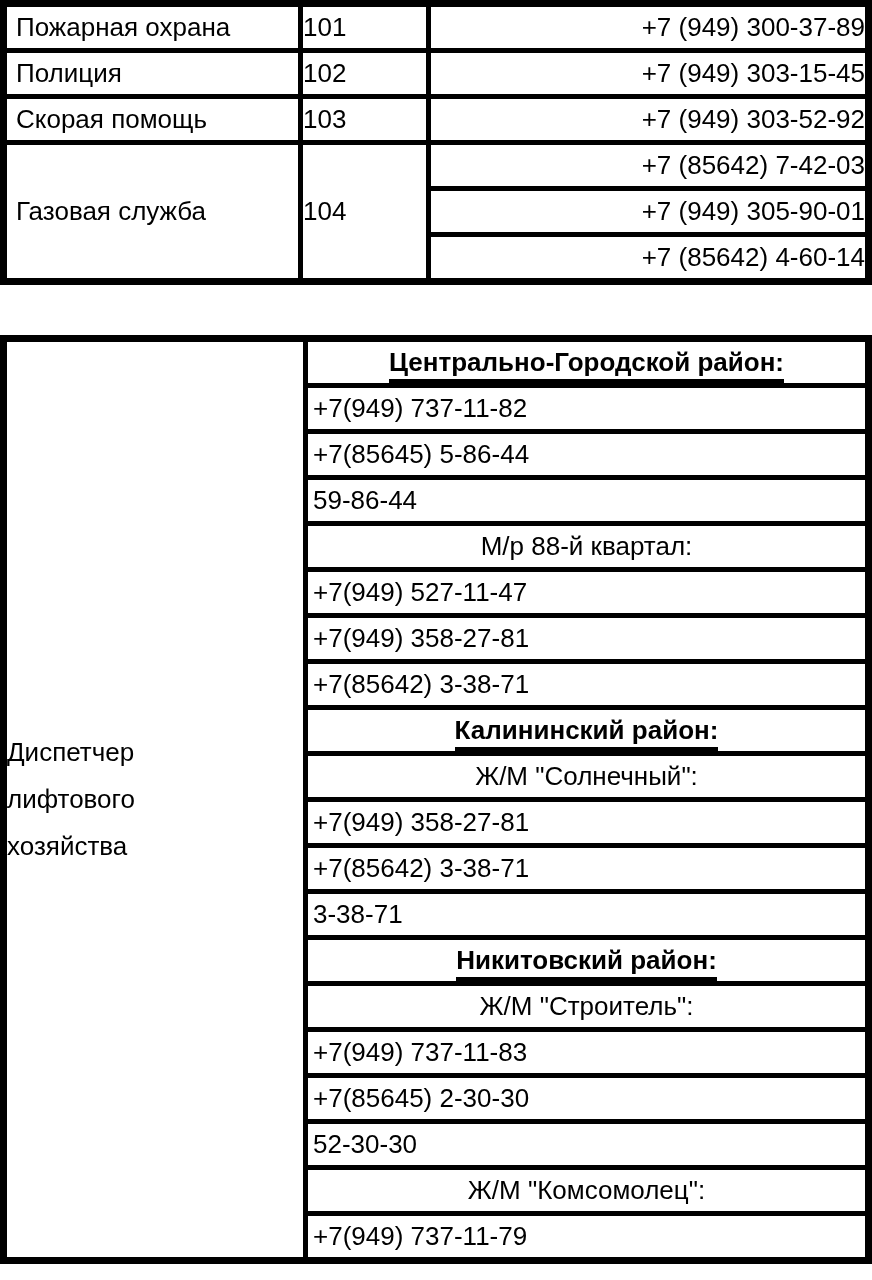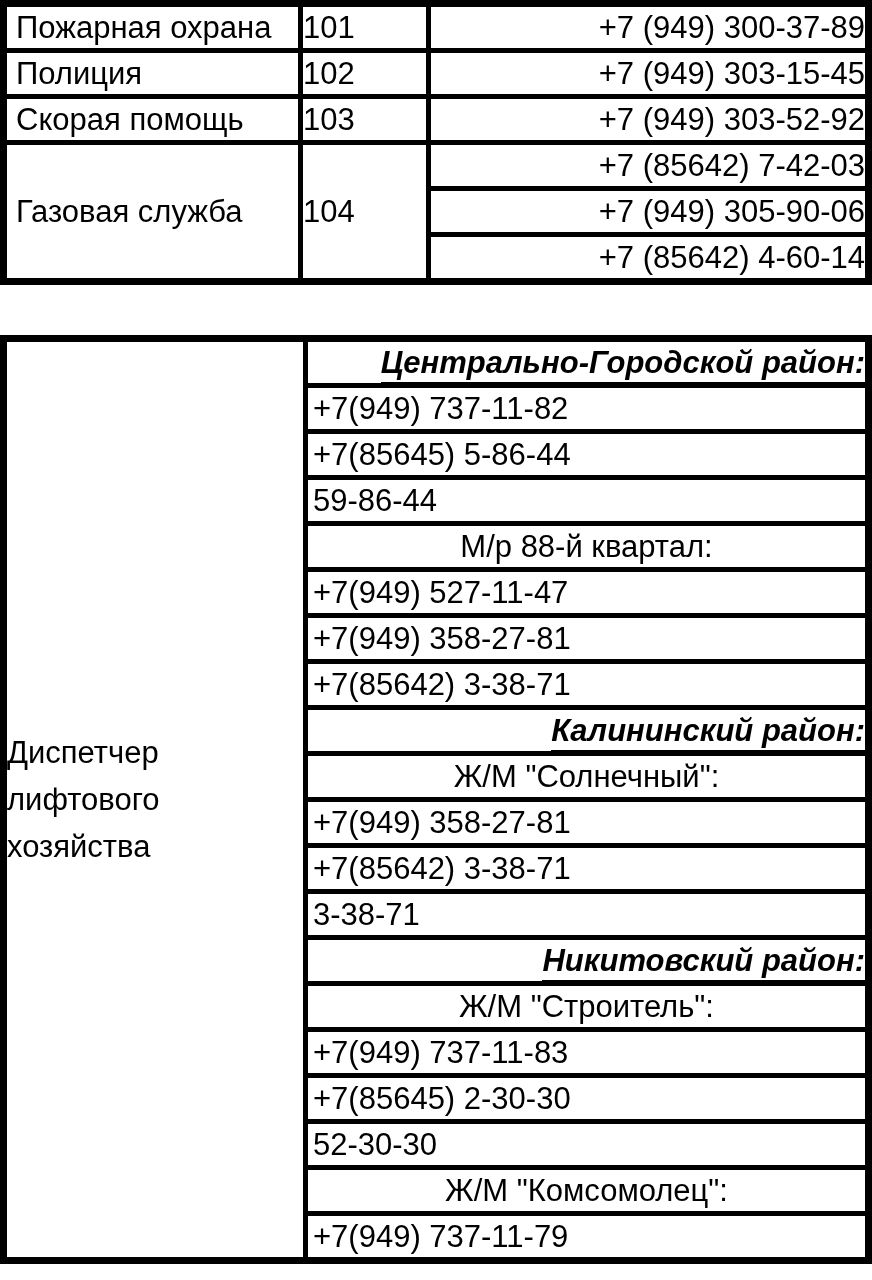--- a/index.html
+++ b/index.html
@@ -18,40 +18,40 @@
   }
   table {
     border-collapse: collapse;
     table-layout: fixed;
     width: 872px;
     position: absolute;
     left: 0;
   }
   td {
     border: 5px solid #000000;
-    font-size: 31px;
+    font-size: 26px;
     padding: 0;
     height: 41px;
     overflow: hidden;
     white-space: nowrap;
     vertical-align: middle;
     background: #ffffff;
   }
   .t1 { top: 0; border: 7px solid #000000; }
   .t2 { top: 335px; border: 7px solid #000000; }
 
   
   .svc   { text-align: left;  padding-left: 9px; }
   .code  { text-align: left; }
   .ph-c  { text-align: right; }
 
   
   .label-cell { text-align: left; vertical-align: middle; border-right: 5px solid #000; }
   .label-cell .line { line-height: 47px; }
-  .district { text-align: right; font-weight: bold; font-style: italic; }
+  .district { text-align: center; font-weight: bold; }
   .district .u {
     border-bottom: 4px solid #000000;
     padding-bottom: 2px;
   }
   .area  { text-align: center; }
   .phone { text-align: left; padding-left: 5px; margin-top: 32px; }
 </style>
 </head>
 <body>
 
@@ -78,21 +78,21 @@
       <td class="svc">Скорая помощь</td>
       <td class="code">103</td>
       <td class="ph-c">+7 (949) 303-52-92</td>
     </tr>
     <tr>
       <td class="svc" rowspan="3">Газовая служба</td>
       <td class="code" rowspan="3">104</td>
       <td class="ph-c">+7 (85642) 7-42-03</td>
     </tr>
     <tr>
-      <td class="ph-c">+7 (949) 305-90-06</td>
+      <td class="ph-c">+7 (949) 305-90-01</td>
     </tr>
     <tr>
       <td class="ph-c">+7 (85642) 4-60-14</td>
     </tr>
   </tbody>
     </table>
 
   <table class="t2">
     <colgroup>
       <col style="width:302px">

